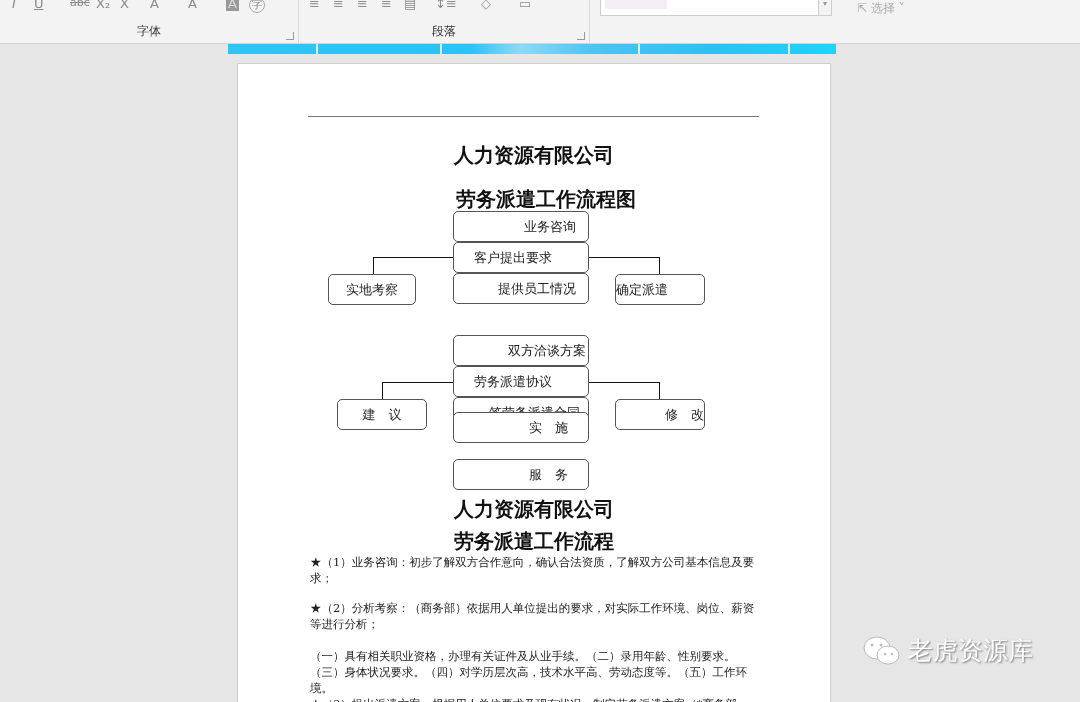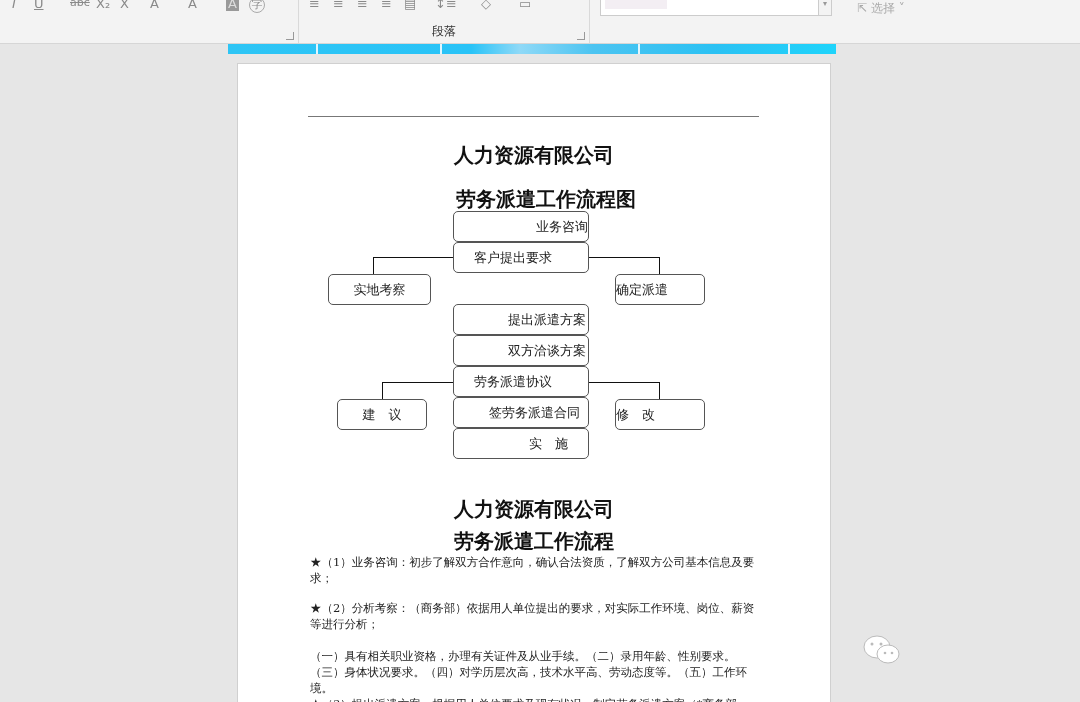--- a/index.html
+++ b/index.html
@@ -20,40 +20,41 @@
   .banner { position:absolute; left:228px; top:44px; width:608px; height:10px;
             background:linear-gradient(90deg,#2ec5f5 0%,#29c3f7 40%,#8fd9f7 48%,#4cc4f1 60%,#2bc1f3 80%,#1fd4fb 100%); }
   .banner i { position:absolute; top:0; width:2px; height:10px; background:#e0f6ff; }
   
   .page { position:absolute; left:237px; top:63px; width:592px; height:660px; background:#fff;
           border:1px solid #d0d0d0; }
   .hr { position:absolute; left:70px; top:52px; width:451px; height:1px; background:#777; }
   .h1 { position:absolute; left:0; width:592px; text-align:center; font-weight:bold; font-size:20px; color:#111; }
   .box { position:absolute; border:1px solid #555; border-radius:5px; background:#fff; font-family:"DejaVu Serif", serif;
          font-size:13px; color:#222; box-sizing:border-box; height:31px; line-height:29px; }
-  .mid { left:215px; width:136px; text-align:right; padding-right:0; }
+  .mid { left:215px; width:136px; text-align:right; padding-right:12px; }
   .line { position:absolute; background:#111; }
   .body-text { position:absolute; left:72px; width:450px; font-family:"DejaVu Serif", serif; font-size:11.5px; line-height:16px; color:#222; }
   .watermark { position:absolute; left:862px; top:634px; display:flex; align-items:center; gap:6px; }
   .watermark .txt { font-size:25px; color:#fff; text-shadow:1px 1px 2px #777; }
 </style>
 </head>
 <body>
 
 <div class="ribbon">
   <div class="group" style="left:0;width:298px;">
     <span class="tool" style="left:12px;font-style:italic;">I</span>
     <span class="tool" style="left:34px;text-decoration:underline;">U</span>
     <span class="tool" style="left:70px;text-decoration:line-through;font-size:11px;">abc</span>
     <span class="tool" style="left:96px;">X₂</span>
     <span class="tool" style="left:120px;">X</span>
     <span class="tool" style="left:150px;">A</span>
     <span class="tool" style="left:188px;">A</span>
     <span class="tool" style="left:226px;background:#999;color:#ddd;padding:0 2px;">A</span>
     <span class="tool" style="left:249px;font-size:11px;border:1px solid #aaa;border-radius:50%;width:14px;height:14px;text-align:center;line-height:14px;top:-3px;">字</span>
+    <div class="group-label">字体</div>
     <div class="launcher"></div>
   </div>
   <div class="group" style="left:299px;width:290px;">
     <span class="tool" style="left:10px;">≡</span>
     <span class="tool" style="left:34px;">≡</span>
     <span class="tool" style="left:58px;">≡</span>
     <span class="tool" style="left:82px;">≡</span>
     <span class="tool" style="left:105px;">▤</span>
     <span class="tool" style="left:136px;">↕≡</span>
     <span class="tool" style="left:182px;">◇</span>
@@ -87,42 +88,44 @@
   <div class="line" style="left:135px;top:193px;width:1px;height:48px;"></div>
   <div class="line" style="left:351px;top:193px;width:71px;height:1px;"></div>
   <div class="line" style="left:421px;top:193px;width:1px;height:48px;"></div>
   <div class="line" style="left:144px;top:318px;width:71px;height:1px;"></div>
   <div class="line" style="left:144px;top:318px;width:1px;height:48px;"></div>
   <div class="line" style="left:351px;top:318px;width:71px;height:1px;"></div>
   <div class="line" style="left:421px;top:318px;width:1px;height:48px;"></div>
 
   <div class="box mid" style="top:147px;">业务咨询</div>
   <div class="box mid" style="top:178px;text-align:center;padding:0 16px 0 0;">客户提出要求</div>
-  <div class="box mid" style="top:240px;padding-right:2px;">提出派遣方案</div>
+  <div class="box mid" style="top:209px;">提供员工情况</div>
   <div class="box mid" style="top:271px;padding-right:2px;">双方洽谈方案</div>
   <div class="box mid" style="top:302px;text-align:center;padding:0 16px 0 0;">劳务派遣协议</div>
   <div class="box mid" style="top:333px;padding-right:8px;">签劳务派遣合同</div>
-  <div class="box mid" style="top:364px;padding-right:20px;padding-left:8px;">实　施</div>
+  <div class="box mid" style="top:348px;padding-right:20px;padding-left:8px;">实　施</div>
+  <div class="box mid" style="top:395px;padding-right:20px;">服　务</div>
 
-  <div class="box" style="left:90px;top:210px;width:103px;text-align:center;">实地考察</div>
+  <div class="box" style="left:90px;top:210px;width:88px;text-align:center;">实地考察</div>
   <div class="box" style="left:377px;top:210px;width:90px;text-align:left;padding-right:0;white-space:nowrap;overflow:visible;">确定派遣</div>
   <div class="box" style="left:99px;top:335px;width:90px;text-align:center;">建　议</div>
-  <div class="box" style="left:377px;top:335px;width:90px;padding-right:0;white-space:nowrap;">修　改</div>
+  <div class="box" style="left:377px;top:335px;width:90px;text-align:right;padding-right:0;white-space:nowrap;">修　改</div>
 
   <div class="h1" style="top:432px;">人力资源有限公司</div>
   <div class="h1" style="top:464px;">劳务派遣工作流程</div>
 
   <div class="body-text" style="top:490px;">★（1）业务咨询：初步了解双方合作意向，确认合法资质，了解双方公司基本信息及要求；</div>
   <div class="body-text" style="top:536px;">★（2）分析考察：（商务部）依据用人单位提出的要求，对实际工作环境、岗位、薪资等进行分析；</div>
   <div class="body-text" style="top:584px;">（一）具有相关职业资格，办理有关证件及从业手续。（二）录用年龄、性别要求。（三）身体状况要求。（四）对学历层次高，技术水平高、劳动态度等。（五）工作环境。</div>
   <div class="body-text" style="top:632px;white-space:nowrap;overflow:hidden;">★（3）提出派遣方案：根据用人单位要求及现有状况，制定劳务派遣方案（*商务部</div>
 </div>
 
 <div class="watermark">
   <svg width="40" height="32" viewBox="0 0 40 32">
     <ellipse cx="15" cy="13" rx="13" ry="11" fill="#fff" stroke="#bbb"></ellipse>
     <ellipse cx="26" cy="20" rx="11" ry="9" fill="#fff" stroke="#bbb"></ellipse>
     <circle cx="10" cy="10" r="1.5" fill="#bbb"></circle>
       <circle cx="19" cy="10" r="1.5" fill="#bbb"></circle>
     <circle cx="23" cy="19" r="1.3" fill="#bbb"></circle>
       <circle cx="30" cy="19" r="1.3" fill="#bbb"></circle>
   </svg>
+  <span class="txt">老虎资源库</span>
 </div>
 
 </body></html>

